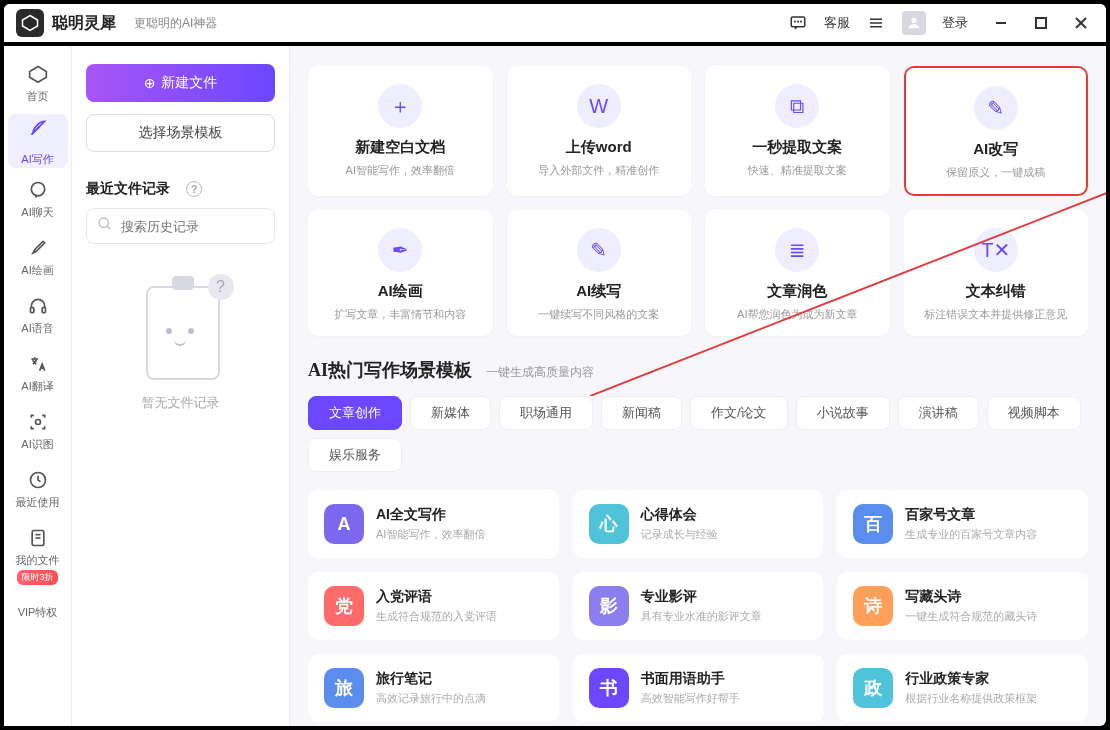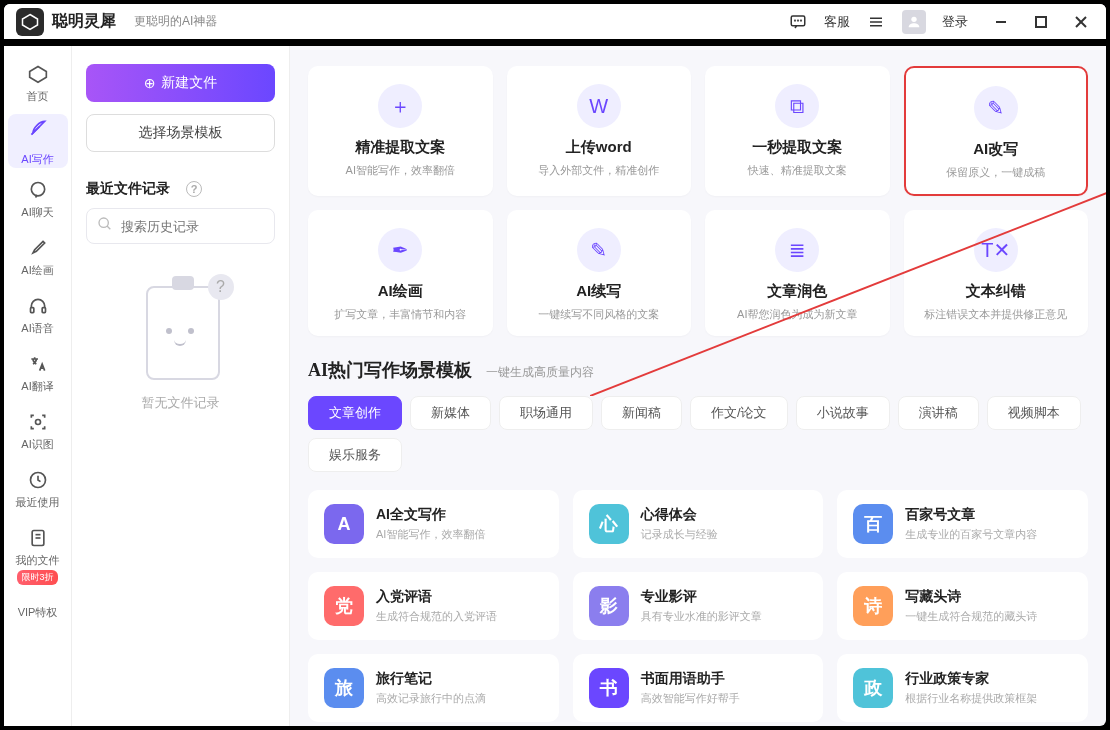--- a/index.html
+++ b/index.html
@@ -1,19 +1,19 @@
 <!DOCTYPE html>
 <html><head>
 <meta charset="utf-8">
 <style>
 * { margin: 0; padding: 0; box-sizing: border-box; font-family: -apple-system, "PingFang SC", "Microsoft YaHei", sans-serif; }
 body { background: #000; width: 1110px; height: 730px; overflow: hidden; }
 .window { position: absolute; top: 4px; left: 4px; width: 1102px; height: 722px; background: #f7f7fb; border-radius: 6px; display: flex; flex-direction: column; }
 
-.titlebar { height: 42px; display: flex; align-items: center; padding: 0 12px; background: #fff; border-bottom: 7px solid #000000; border-radius: 6px 6px 0 0; }
+.titlebar { height: 42px; display: flex; align-items: center; padding: 0 12px; background: #fff; border-bottom: 4px solid #000000; border-radius: 6px 6px 0 0; }
 .logo-box { display: flex; align-items: center; gap: 8px; }
 .logo-icon { width: 28px; height: 28px; background: #2b2b2b; border-radius: 6px; display: flex; align-items: center; justify-content: center; color: #fff; }
 .app-title { font-size: 16px; font-weight: 600; color: #222; }
 .app-subtitle { font-size: 12px; color: #888; margin-left: 10px; }
 .tb-spacer { flex: 1; }
 .tb-btn { display: flex; align-items: center; gap: 16px; padding: 4px 8px; font-size: 13px; color: #333; cursor: pointer; }
 .tb-icon { width: 20px; height: 20px; display: flex; align-items: center; justify-content: center; }
 .avatar { width: 24px; height: 24px; background: #d8d8e0; border-radius: 4px; display: flex; align-items: center; justify-content: center; color: #fff; }
 .win-controls { display: flex; gap: 14px; margin-left: 12px; }
 .win-ctl { width: 26px; height: 26px; display: flex; align-items: center; justify-content: center; cursor: pointer; color: #333; font-size: 16px; }
@@ -254,21 +254,21 @@
           <div class="qmark">?</div>
         </div>
         <span>暂无文件记录</span>
       </div>
     </div>
 
     <div class="main">
       <div class="cards-grid" id="tools-grid">
           <div class="tool-card">
             <div class="tc-icon">＋</div>
-    <div class="tc-title">精准提取文案</div>
+    <div class="tc-title">新建空白文档</div>
     <div class="tc-sub">AI智能写作，效率翻倍</div>
           </div>
           <div class="tool-card">
             <div class="tc-icon">W</div>
     <div class="tc-title">上传word</div>
     <div class="tc-sub">导入外部文件，精准创作</div>
           </div>
           <div class="tool-card">
             <div class="tc-icon">⧉</div>
     <div class="tc-title">一秒提取文案</div>

